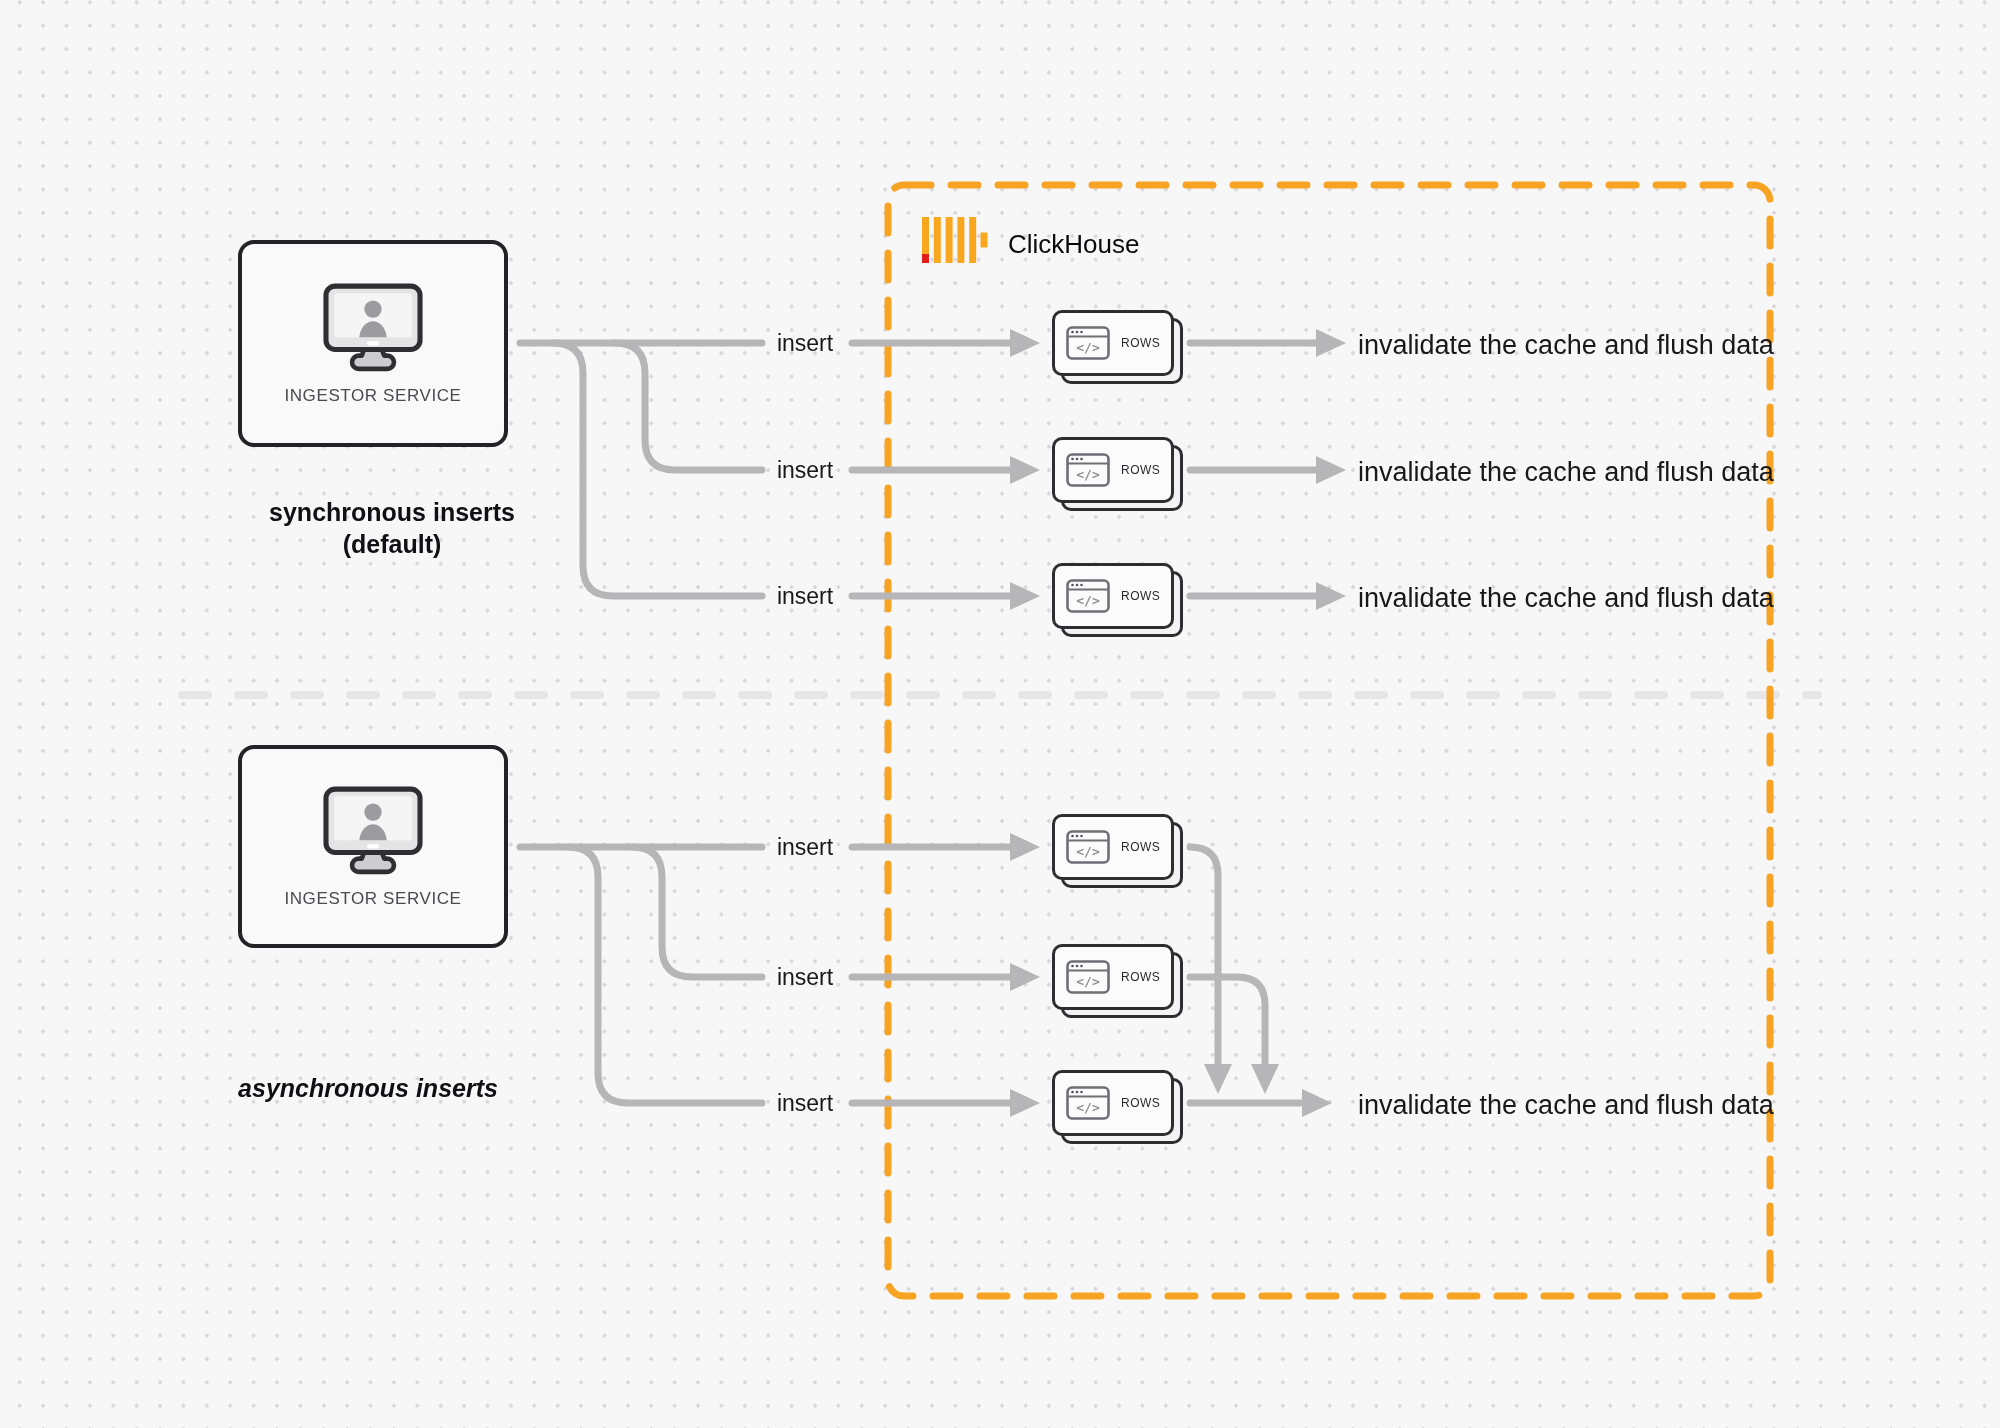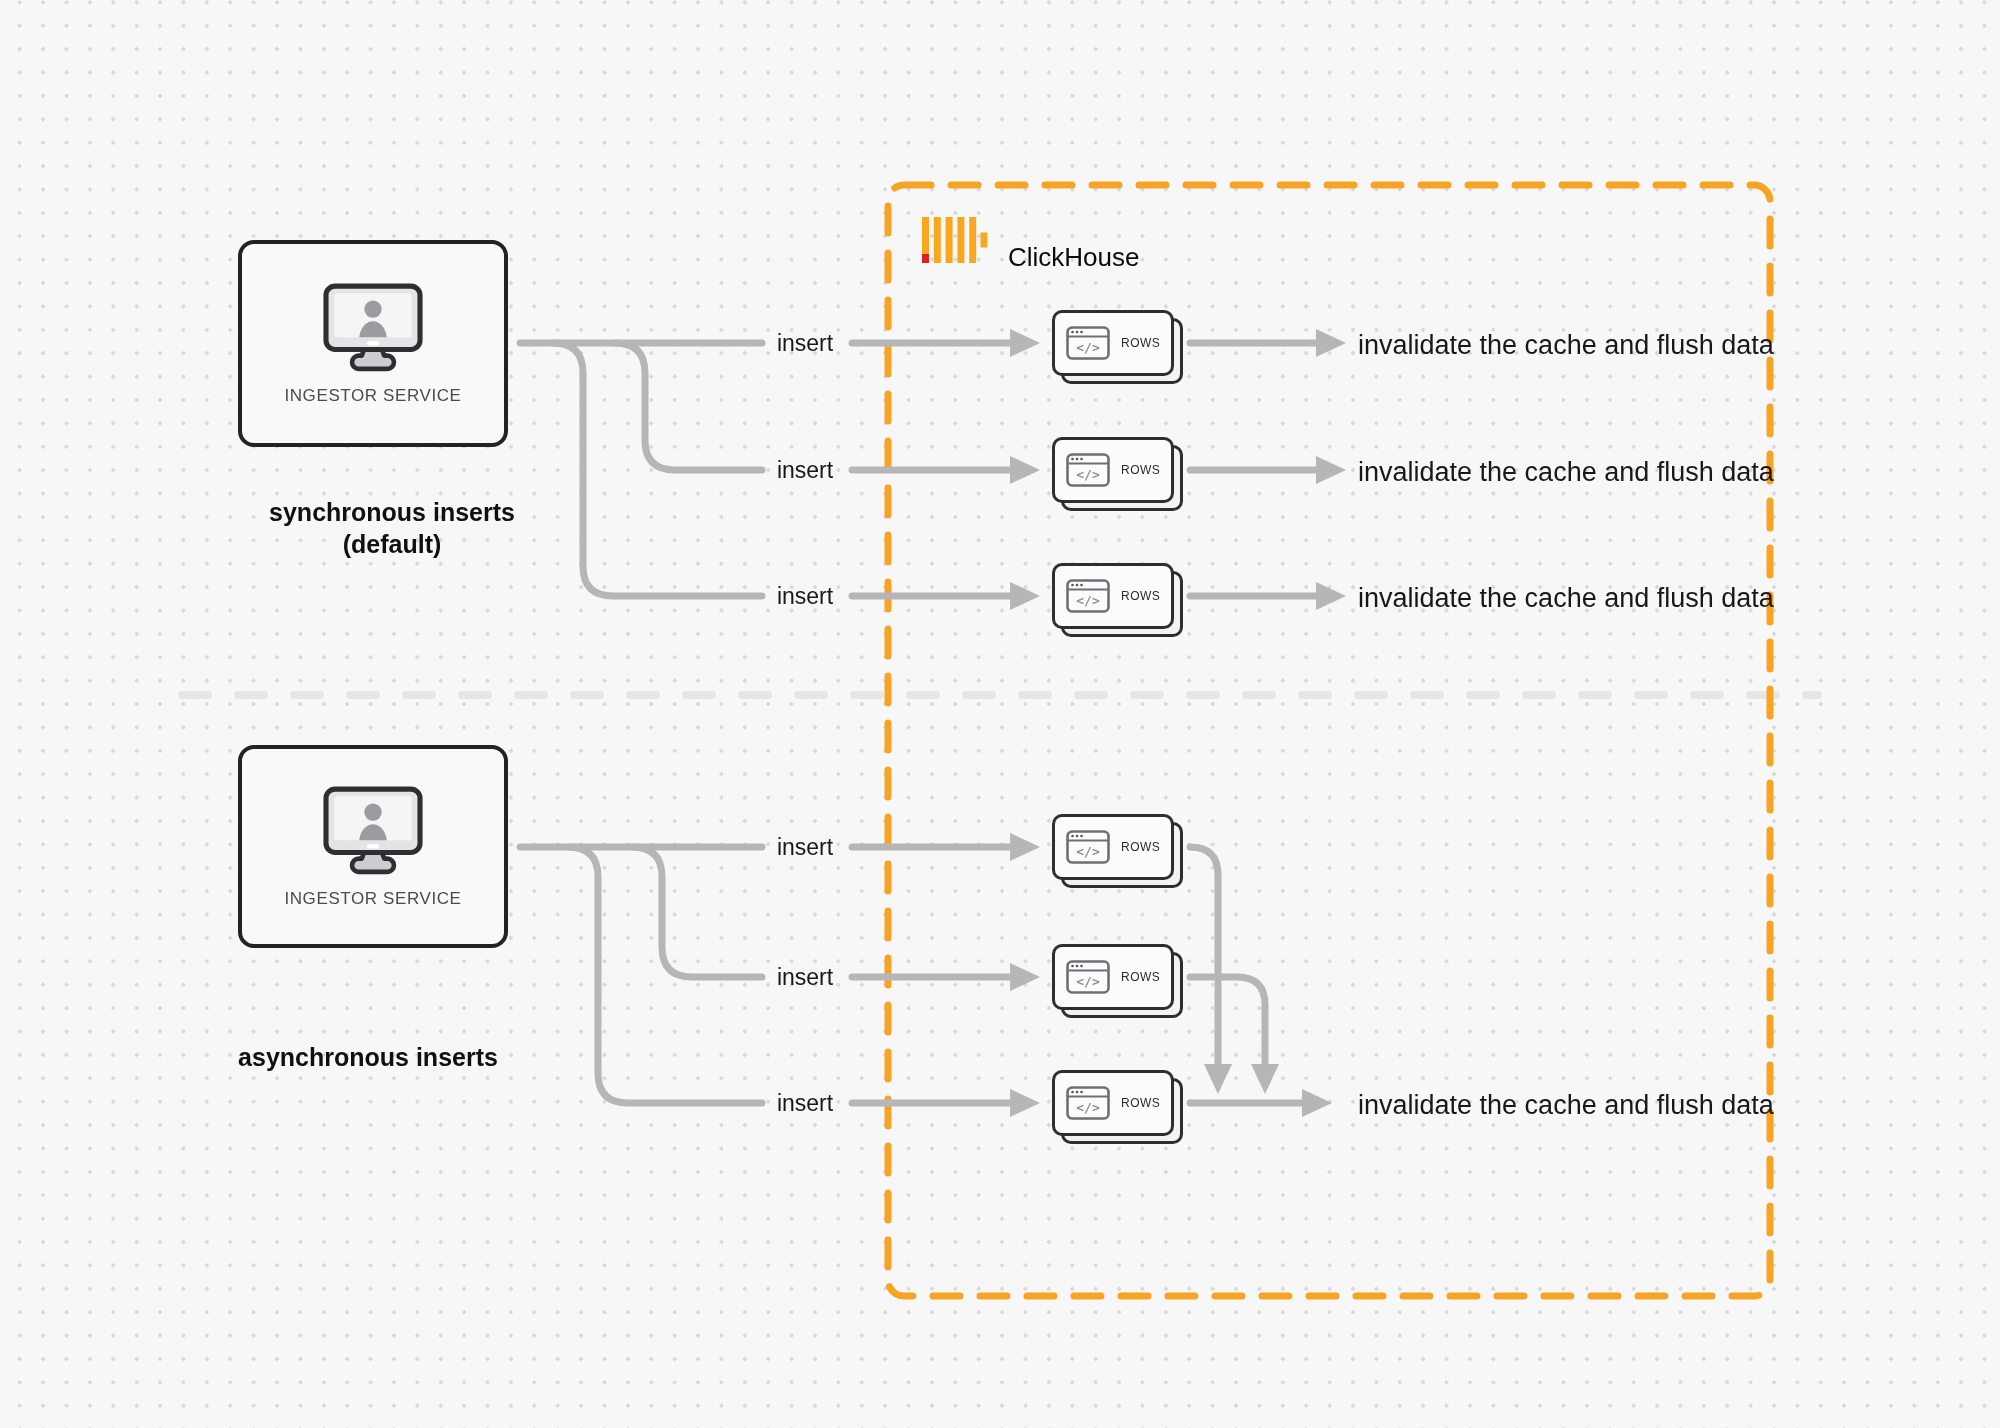--- a/index.html
+++ b/index.html
@@ -106,21 +106,21 @@
 
   <svg class="abs" style="left:922px;top:217px;" width="66" height="46" viewBox="0 0 66 46">
     <rect x="0" y="0" width="7" height="37" fill="#f8a81e"></rect>
     <rect x="0" y="37" width="7" height="9" fill="#e11d1d"></rect>
     <rect x="11.8" y="0" width="7" height="46" fill="#f8a81e"></rect>
     <rect x="23.6" y="0" width="7" height="46" fill="#f8a81e"></rect>
     <rect x="35.4" y="0" width="7" height="46" fill="#f8a81e"></rect>
     <rect x="47.2" y="0" width="7" height="46" fill="#f8a81e"></rect>
     <rect x="58.5" y="15.5" width="7" height="15" fill="#f8a81e"></rect>
   </svg>
-  <div class="abs ch-title" style="left:1008px;top:242px;">ClickHouse</div>
+  <div class="abs ch-title" style="left:1008px;top:229px;">ClickHouse</div>
 
   <div class="abs ingestor" style="left:238px;top:240px;width:270px;height:207px;">
     <svg width="104" height="92" viewBox="0 0 100 90">
       <path d="M42 64 L58 64 L61 72 L64 72 A6.5 6.5 0 0 1 64 85 L36 85 A6.5 6.5 0 0 1 36 72 L39 72 Z" fill="#cdcdd1" stroke="#2f2f33" stroke-width="4.5" stroke-linejoin="round"></path>
       <rect x="4" y="4" width="92" height="62" rx="9" fill="#e4e4e6" stroke="#2f2f33" stroke-width="5"></rect>
       <rect x="12" y="11" width="76" height="43" rx="3" fill="#f5f5f6"></rect>
       <circle cx="50" cy="26.5" r="8.5" fill="#9b9ba0"></circle>
       <path d="M36.5 54 C38 42.5 45 38.5 50 38.5 C55 38.5 62 42.5 63.5 54 Z" fill="#9b9ba0"></path>
       <rect x="44" y="58" width="12" height="4" rx="2" fill="#ffffff"></rect>
     </svg>
@@ -133,21 +133,21 @@
       <rect x="4" y="4" width="92" height="62" rx="9" fill="#e4e4e6" stroke="#2f2f33" stroke-width="5"></rect>
       <rect x="12" y="11" width="76" height="43" rx="3" fill="#f5f5f6"></rect>
       <circle cx="50" cy="26.5" r="8.5" fill="#9b9ba0"></circle>
       <path d="M36.5 54 C38 42.5 45 38.5 50 38.5 C55 38.5 62 42.5 63.5 54 Z" fill="#9b9ba0"></path>
       <rect x="44" y="58" width="12" height="4" rx="2" fill="#ffffff"></rect>
     </svg>
     <div class="svc-label">INGESTOR SERVICE</div>
   </div>
 
   <div class="abs section-label" style="left:222px;top:496px;">synchronous inserts (default)</div>
-  <div class="abs section-label" style="left:198px;top:1041px;">asynchronous inserts</div>
+  <div class="abs section-label" style="left:198px;top:1072px;font-style:italic;">asynchronous inserts</div>
 
   <div class="abs insert-label" style="left:762px;top:328px;">insert</div>
   <div class="abs insert-label" style="left:762px;top:455px;">insert</div>
   <div class="abs insert-label" style="left:762px;top:581px;">insert</div>
   <div class="abs insert-label" style="left:762px;top:832px;">insert</div>
   <div class="abs insert-label" style="left:762px;top:962px;">insert</div>
   <div class="abs insert-label" style="left:762px;top:1088px;">insert</div>
 
   <div class="abs rows-stack" style="left:1052px;top:310px;">
     <div class="rows-card rows-back"></div>

